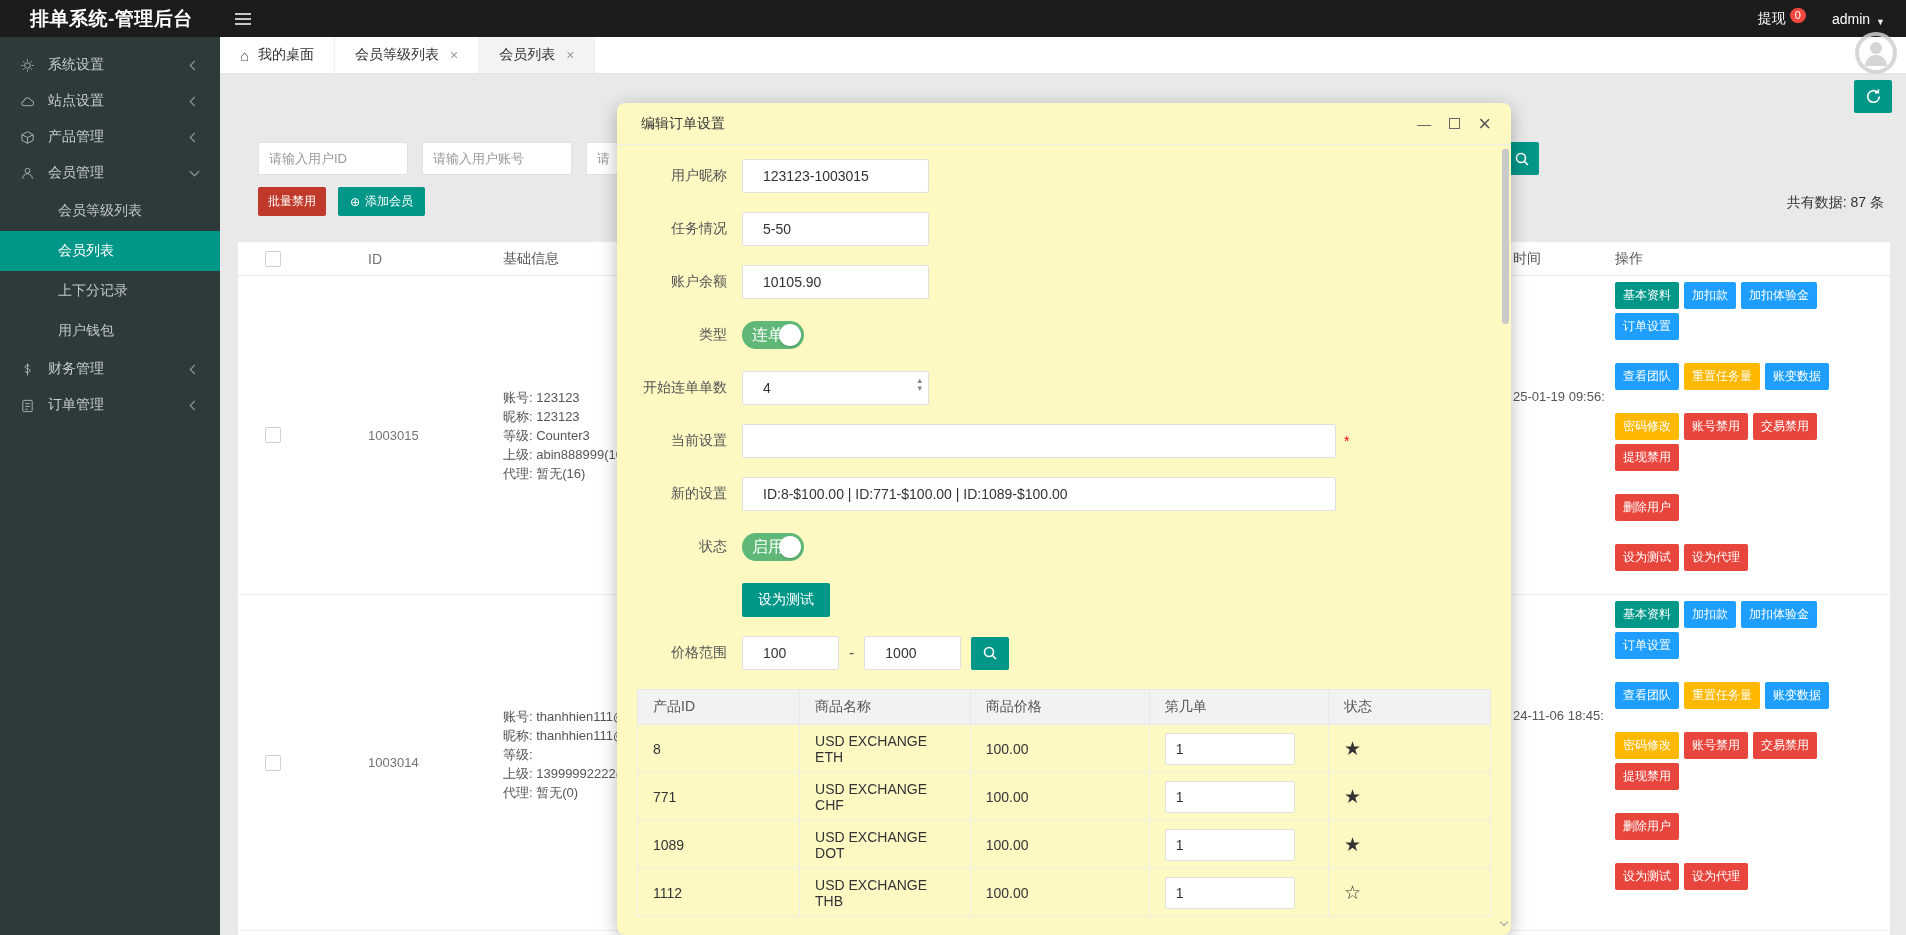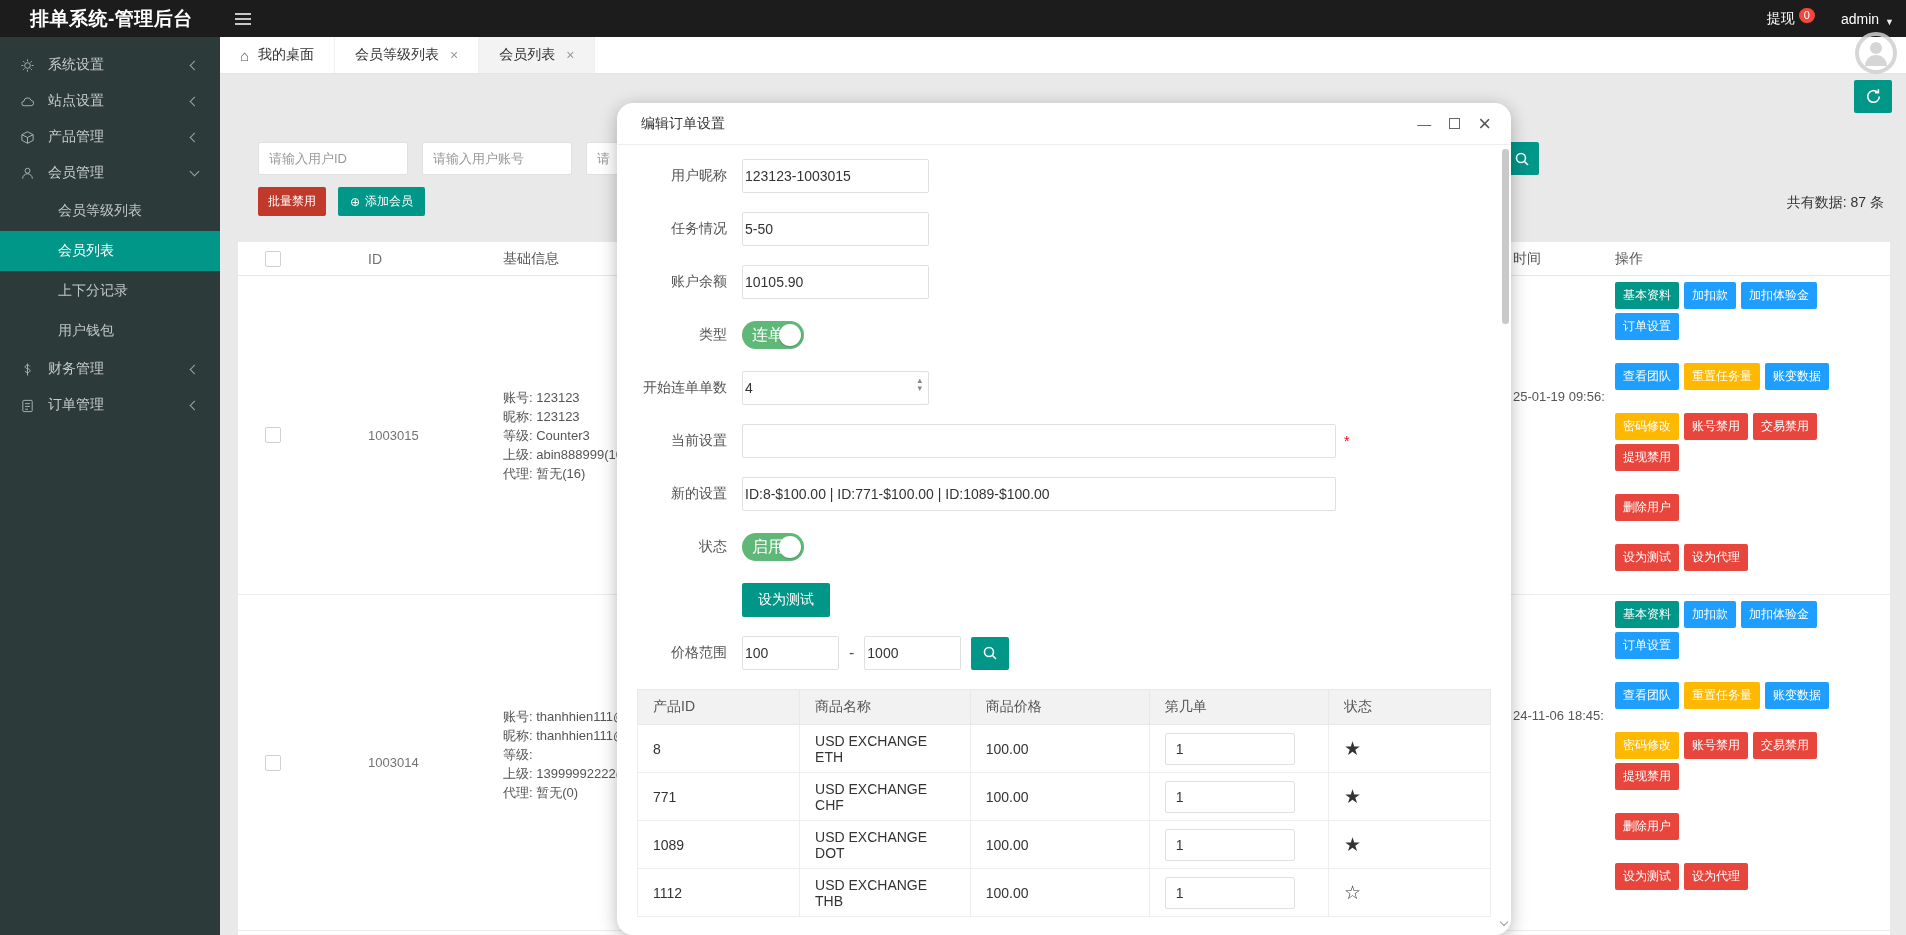--- a/index.html
+++ b/index.html
@@ -3,21 +3,21 @@
 <meta charset="utf-8">
 <style>
 *{margin:0;padding:0;box-sizing:border-box}
 html,body{width:1906px;height:935px;overflow:hidden}
 body{position:relative;background:#e9e9e9;font-family:"Liberation Sans","DejaVu Sans",sans-serif;color:#333}
 
 
 .topbar{position:absolute;top:0;left:0;right:0;height:37px;background:#1c1c1c;color:#fff;display:flex;align-items:center;z-index:90}
 .logo{width:220px;padding-left:30px;font-size:19px;font-weight:bold;letter-spacing:.5px;white-space:nowrap}
 .burger{width:46px;height:37px;display:flex;align-items:center;justify-content:center;cursor:pointer}
-.topbar-right{margin-left:auto;display:flex;align-items:center;gap:26px;padding-right:12px;font-size:14px}
+.topbar-right{margin-left:auto;display:flex;align-items:center;gap:26px;padding-right:21px;font-size:14px}
 .withdraw{display:flex;align-items:flex-start;gap:4px;cursor:pointer}
 .badge{background:#f0483e;color:#fff;font-size:11px;line-height:15px;padding:0 5px;border-radius:8px;margin-top:-2px}
 .user{display:flex;align-items:flex-end;gap:6px;cursor:pointer}
 .caret{font-size:9px;color:#eee}
 
 
 .sidebar{position:absolute;top:37px;left:0;bottom:0;width:220px;background:#2d3a3a;z-index:80;padding-top:10px}
 .side-item{height:36px;display:flex;align-items:center;padding:0 22px 0 20px;color:#c6cccc;font-size:14px;cursor:pointer}
 .sicon{width:18px;margin-right:10px;display:inline-flex;color:#aeb8b8;flex:none}
 .slabel{flex:1;white-space:nowrap}
@@ -61,31 +61,31 @@
 .m-row .col-basic{padding-top:112px}
 .bline{line-height:19px;white-space:nowrap}
 .col-time{width:226px;flex:none;padding-left:139px;color:#555;white-space:nowrap}
 .m-row .col-time{padding-top:113px}
 .col-actions{width:290px;flex:none;padding:6px 15px 0 15px}
 .m-head .col-actions{padding-top:0}
 .ag{display:flex;flex-wrap:wrap;gap:4px 5px;margin-bottom:23px;max-width:258px}
 .abtn{display:inline-block;height:27px;line-height:27px;padding:0 8px;border-radius:2px;color:#fff;font-size:12px;cursor:pointer;white-space:nowrap;border:none;font-family:inherit}
 
 
-.modal{position:absolute;left:617px;top:103px;width:894px;height:832px;background:#ffffff;border-radius:16px;box-shadow:0 4px 18px rgba(0,0,0,.28);z-index:100;overflow:hidden}
+.modal{position:absolute;left:617px;top:103px;width:894px;height:832px;background:#fef9c3;border-radius:8px;box-shadow:0 4px 18px rgba(0,0,0,.28);z-index:100;overflow:hidden}
 .modal-head{height:42px;display:flex;align-items:center;padding:0 20px 0 24px;border-bottom:1px solid #eee}
 .modal-title{font-size:14px;color:#333}
 .mh-icons{margin-left:auto;display:flex;align-items:center;gap:18px;color:#666}
 .mi{cursor:pointer;font-size:14px;display:flex;align-items:center;line-height:1}
 .mi.cls{font-size:22px;color:#555}
 .maxbox{width:11px;height:11px;border:1px solid #666;display:inline-block}
 .modal-body{padding:14px 15px 0 15px}
 .frow{display:flex;align-items:center;margin-bottom:19px;min-height:34px}
 .flabel{width:110px;flex:none;text-align:right;padding-right:15px;font-size:14px;color:#555;white-space:nowrap}
-.inp{height:34px;border:1px solid #e0e0e0;border-radius:2px;padding:0 2px;font-size:14px;color:#333;font-family:inherit;background:#fff}
+.inp{height:34px;border:1px solid #e0e0e0;border-radius:2px;padding:0 20px;font-size:14px;color:#333;font-family:inherit;background:#fff}
 .inp.small{width:187px}
 .inp.wide{width:594px}
 .inp.tiny{width:97px}
 .req{color:#f00;margin-left:8px;font-size:14px}
 .switch{position:relative;width:62px;height:28px;border-radius:14px;background:#5FB878;display:flex;align-items:center;cursor:pointer}
 .sw-txt{color:#fff;font-size:16px;padding-left:10px}
 .sw-knob{position:absolute;right:3px;top:3px;width:22px;height:22px;border-radius:50%;background:#fff;box-shadow:0 1px 2px rgba(0,0,0,.2)}
 .spin-wrap{position:relative;display:inline-block}
 .spin-arrows{position:absolute;right:7px;top:5px;display:flex;flex-direction:column;color:#888;font-size:9px;line-height:8px;cursor:pointer}
 .save-btn{height:34px;padding:0 16px;background:#009688;color:#fff;border:none;border-radius:2px;font-size:14px;cursor:pointer;font-family:inherit}

